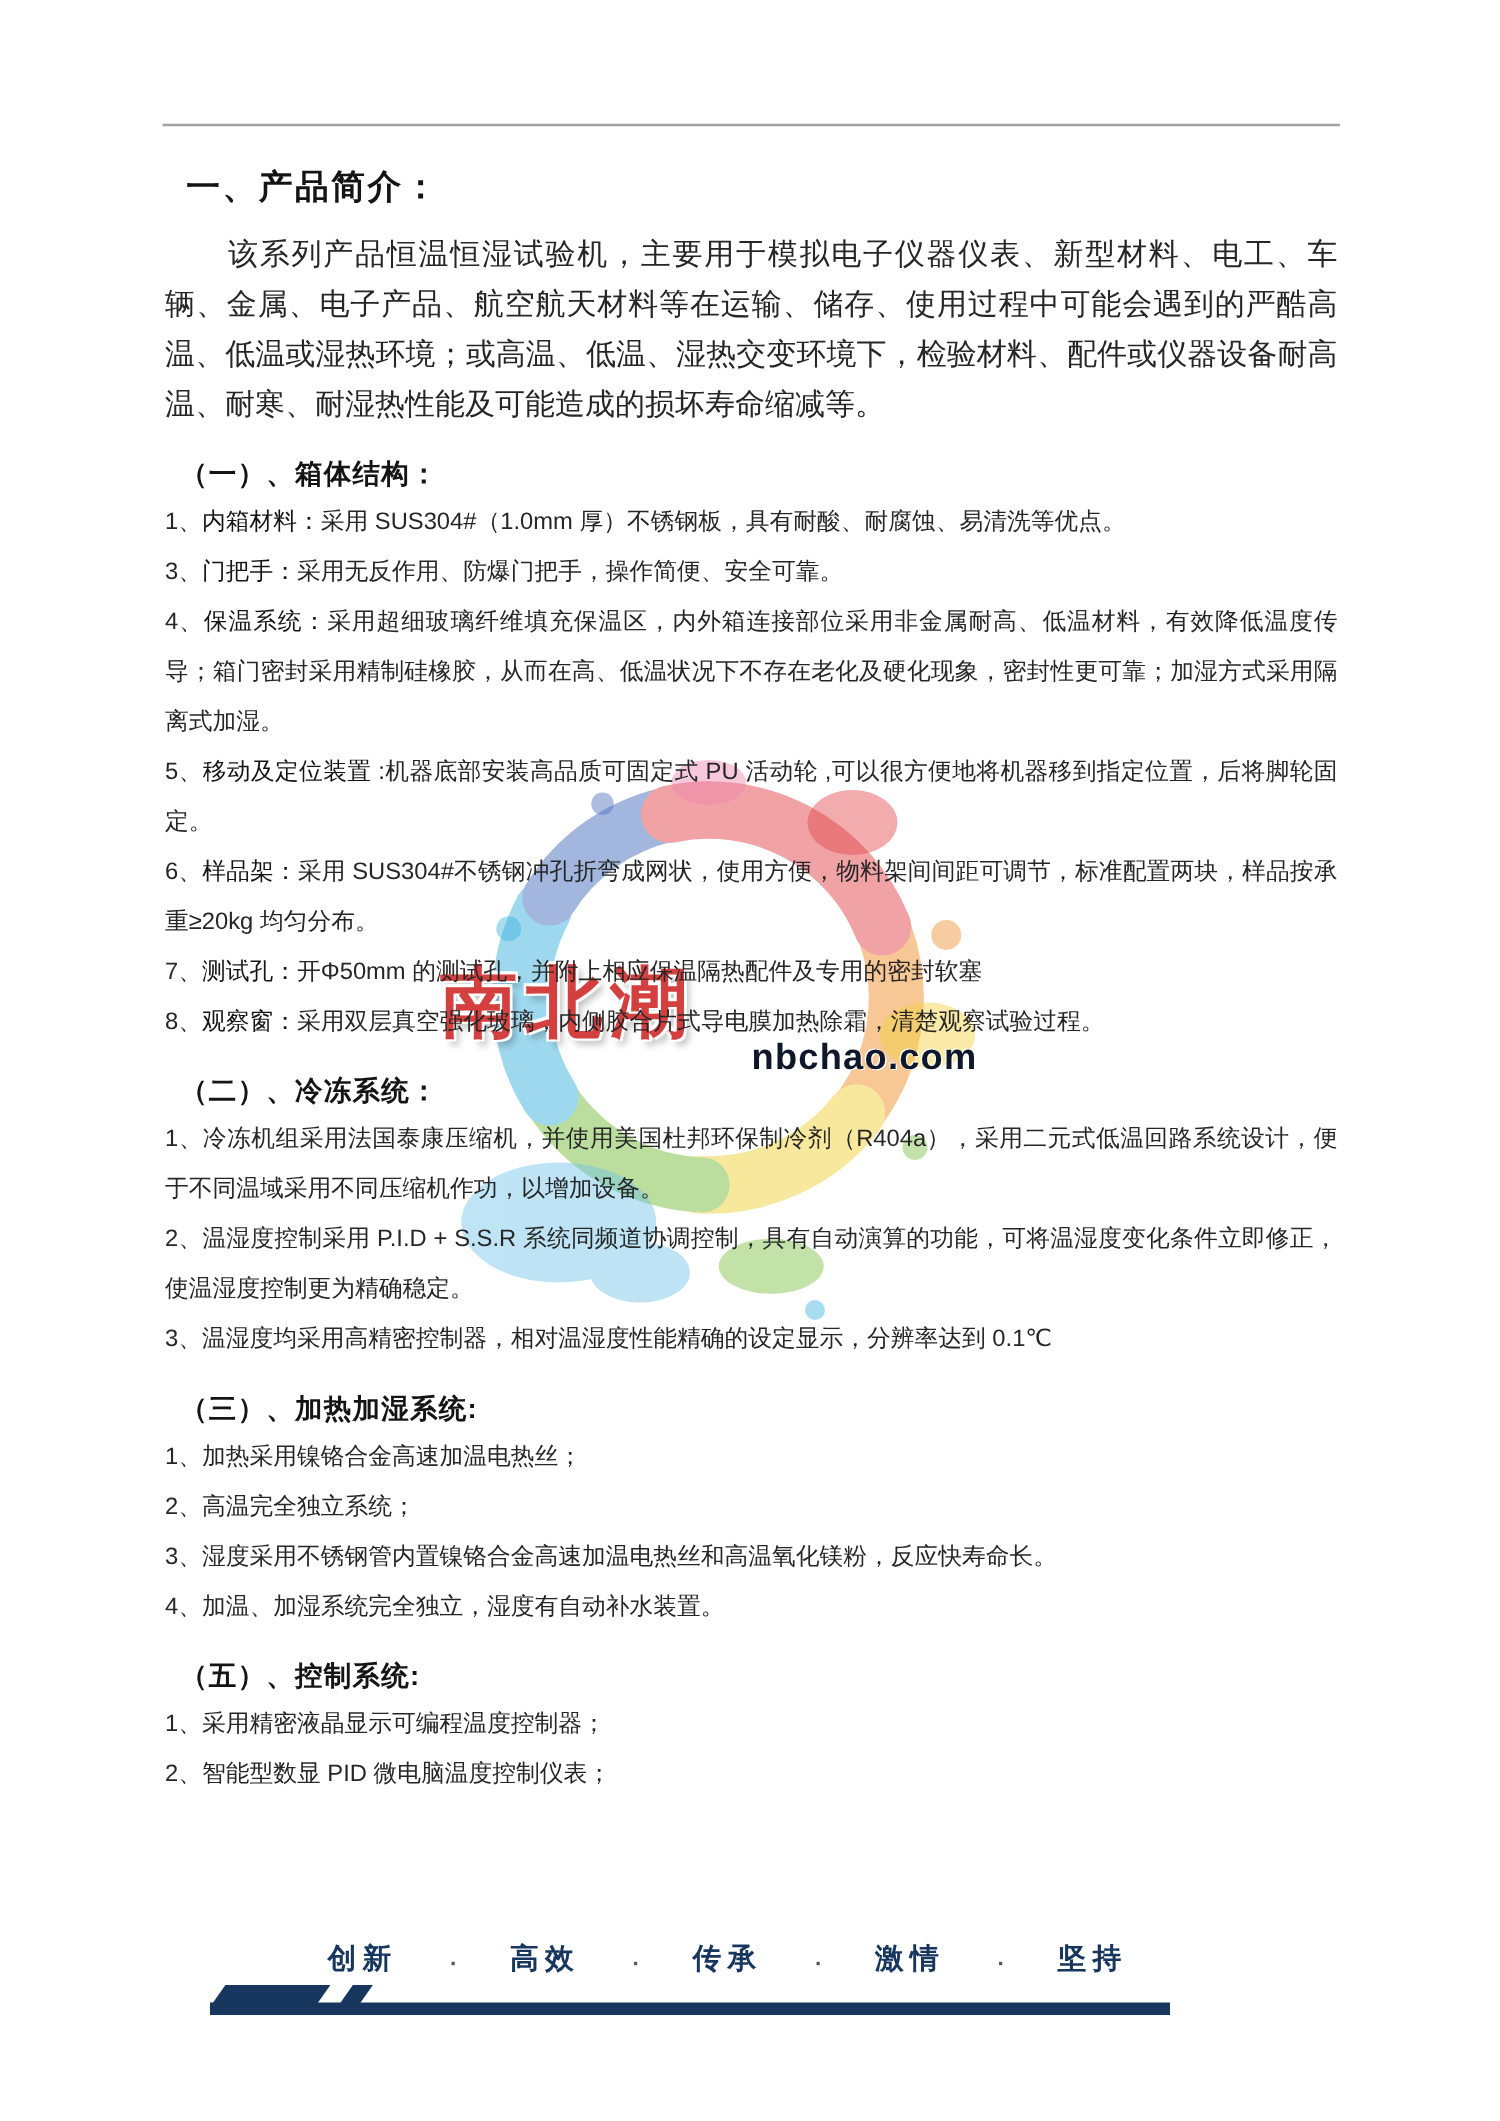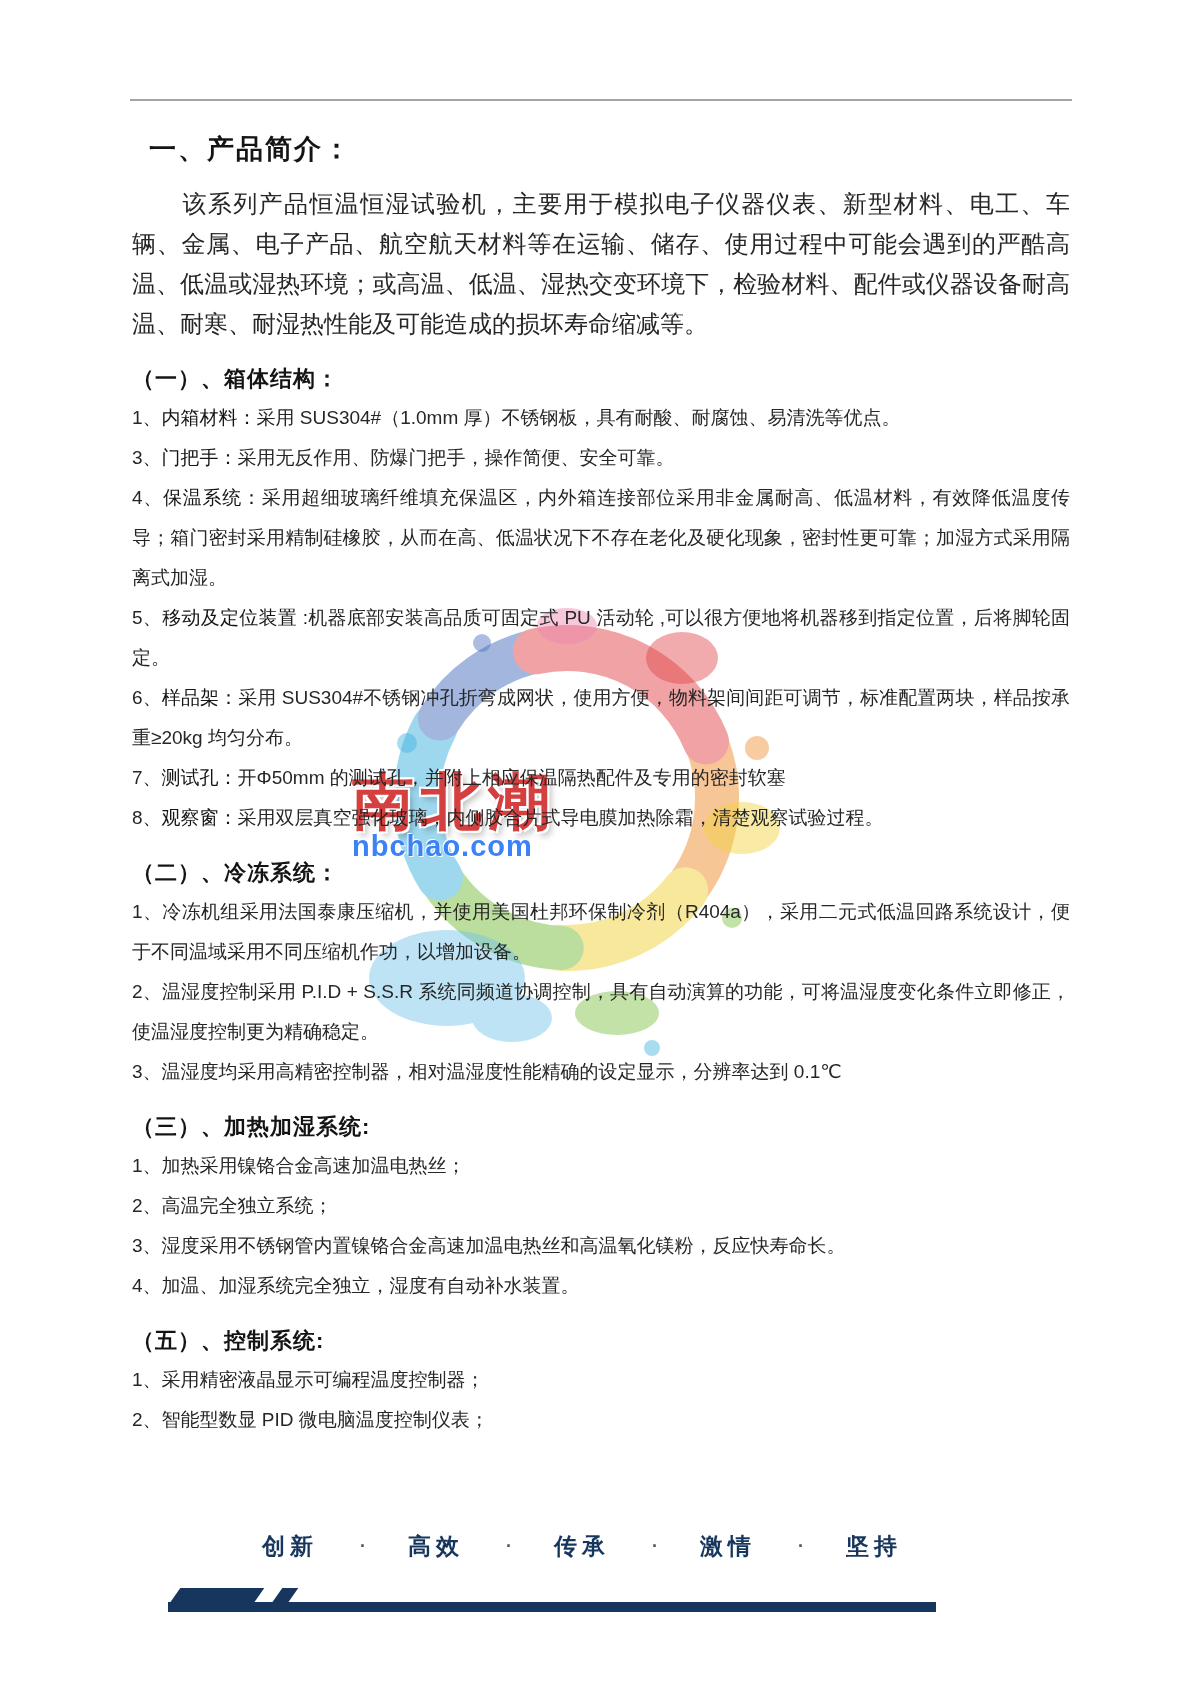--- a/index.html
+++ b/index.html
@@ -8,34 +8,34 @@
     background:#ffffff;color:#262626;
     font-family:"Liberation Sans","DejaVu Sans",sans-serif;
   }
   .top-rule{position:absolute;left:130px;top:99px;width:942px;height:2px;background:#a3a3a3;z-index:1}
 
   .content{position:absolute;left:132px;top:114px;width:938px;z-index:1}
   h1.sec{font-size:27px;font-weight:bold;color:#141414;letter-spacing:2px;margin:17px}
   .h1a{margin-bottom:18px}
   .h1b{margin-top:22px;margin-bottom:0}
   .para{font-size:24px;line-height:40px;text-align:justify;text-indent:2.1em;margin:0 0 10px 0}
-  h2.sub{font-size:22px;font-weight:bold;color:#141414;margin:20px 0 4px 0;letter-spacing:1px}
+  h2.sub{font-size:22px;font-weight:bold;color:#141414;margin:20px 0 4px 12px;letter-spacing:1px}
   p.item{font-size:19px;line-height:40px;text-align:justify;margin:0}
   p.item .label{font-weight:normal;color:#141414}
 
   
   .watermark{position:absolute;left:352px;top:588px;width:430px;height:480px;z-index:0;pointer-events:none}
   .wm-brand{position:absolute;left:0;right:0;top:172px;text-align:left;font-size:62px;font-weight:900;color:#d43f3f;letter-spacing:6px;
     text-shadow:2px 2px 0 #fff,-2px -2px 0 #fff,2px -2px 0 #fff,-2px 2px 0 #fff,4px 5px 6px rgba(0,0,0,.25)}
-  .wm-domain{position:absolute;left:0;right:0;top:242px;text-align:left;font-size:29px;font-weight:bold;color:#3b82f6;letter-spacing:1px;
+  .wm-domain{position:absolute;left:0;right:0;top:242px;text-align:right;font-size:29px;font-weight:bold;color:#0f172a;letter-spacing:1px;
     text-shadow:1px 1px 0 #fff,-1px -1px 0 #fff}
 
   
   .footer{position:absolute;left:168px;width:768px;bottom:85px;z-index:1}
-  .slogan{display:flex;justify-content:center;align-items:center;gap:42px;font-size:23px;font-weight:bold;color:#17365d;letter-spacing:5px;margin-bottom:24px;transform:translateX(30px)}
+  .slogan{display:flex;justify-content:center;align-items:flex-end;gap:42px;font-size:23px;font-weight:bold;color:#17365d;letter-spacing:5px;margin-bottom:4px;transform:translateX(30px)}
   .slogan .dot{font-size:18px;color:#555;letter-spacing:0}
   .bar-row{position:relative;height:26px}
   .bar{position:absolute;left:0;right:0;bottom:0;height:10px;background:#17365d}
   .slash-big{position:absolute;left:6px;bottom:6px;width:84px;height:18px;background:#17365d;transform:skewX(-35deg)}
   .slash-small{position:absolute;left:108px;bottom:6px;width:16px;height:18px;background:#17365d;transform:skewX(-35deg)}
 </style>
 </head>
 <body>
 
 <div class="watermark">

